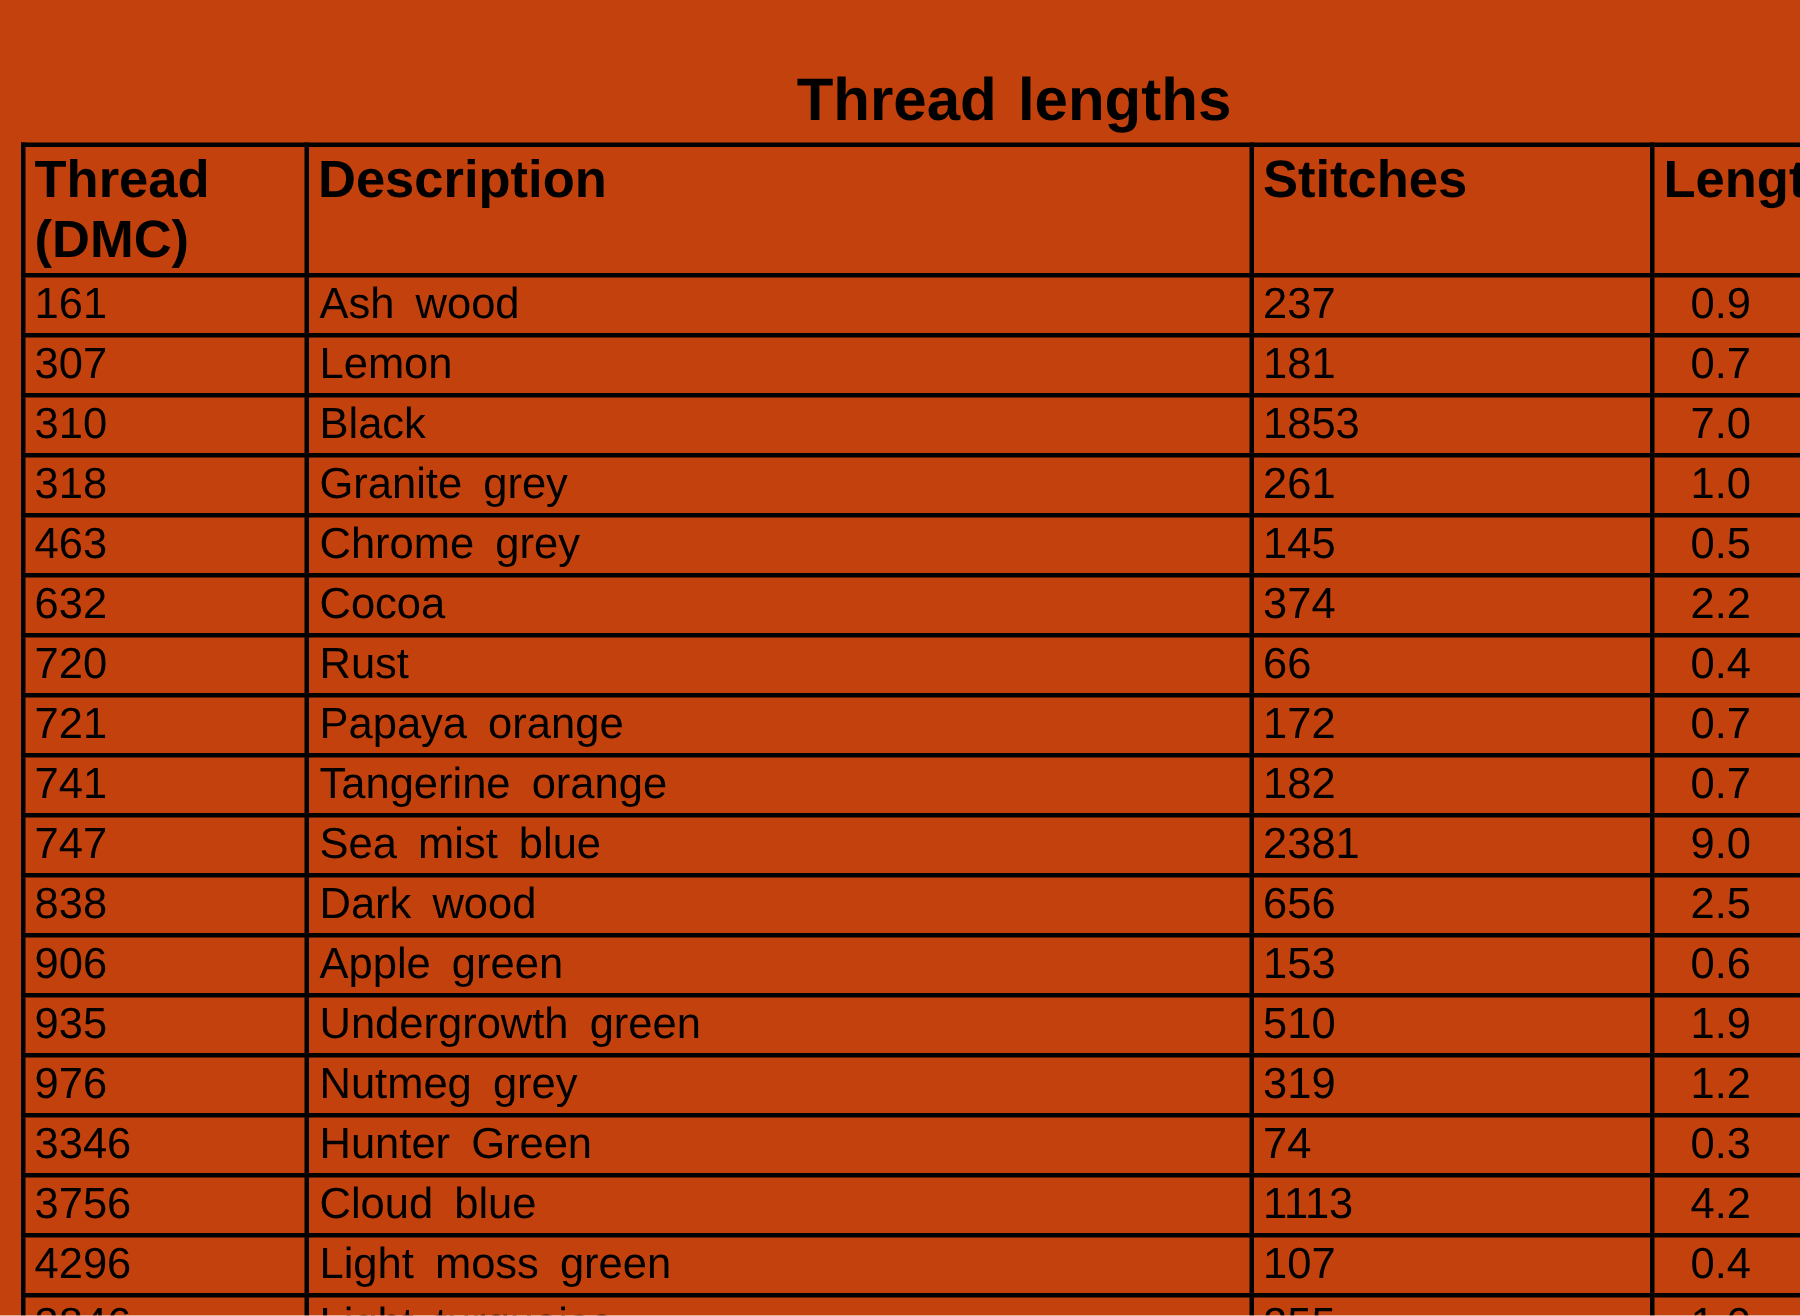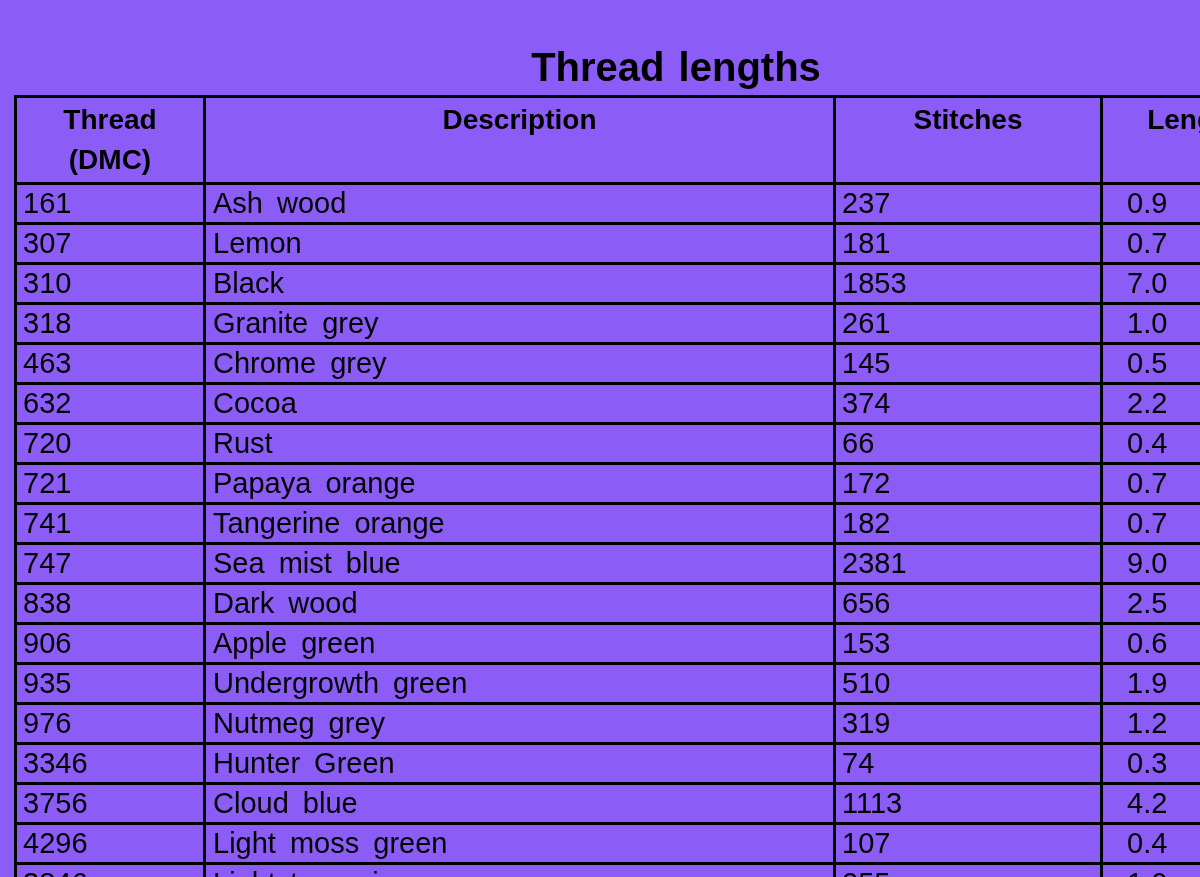--- a/index.html
+++ b/index.html
@@ -6,21 +6,21 @@
     margin: 0;
     padding: 0;
     background: #ffffff;
     color: #000000;
   }
   .page {
     position: relative;
     width: 1200px;
     height: 877px;
     overflow: hidden;
-    background: #8b5cf6;
+    background: #c2410c;
     font-family: "Liberation Sans", sans-serif;
   }
   .content {
     position: absolute;
     left: 14px;
     top: 0;
     width: 1324px;
   }
   .title {
     margin: 0 0 7px 0;
@@ -40,22 +40,22 @@
   .thread-table th,
   .thread-table td {
     border: 3px solid #000000;
     overflow: hidden;
     white-space: nowrap;
   }
   .thread-table th {
     height: 70px;
     padding: 2px 6px 2px 6px;
     vertical-align: top;
-    text-align: center;
-    font-size: 28px;
+    text-align: left;
+    font-size: 35px;
     line-height: 40px;
     font-weight: bold;
     white-space: normal;
     word-spacing: 2px;
   }
   .thread-table td {
     height: 37px;
     padding: 0 6px;
     vertical-align: middle;
     text-align: left;

